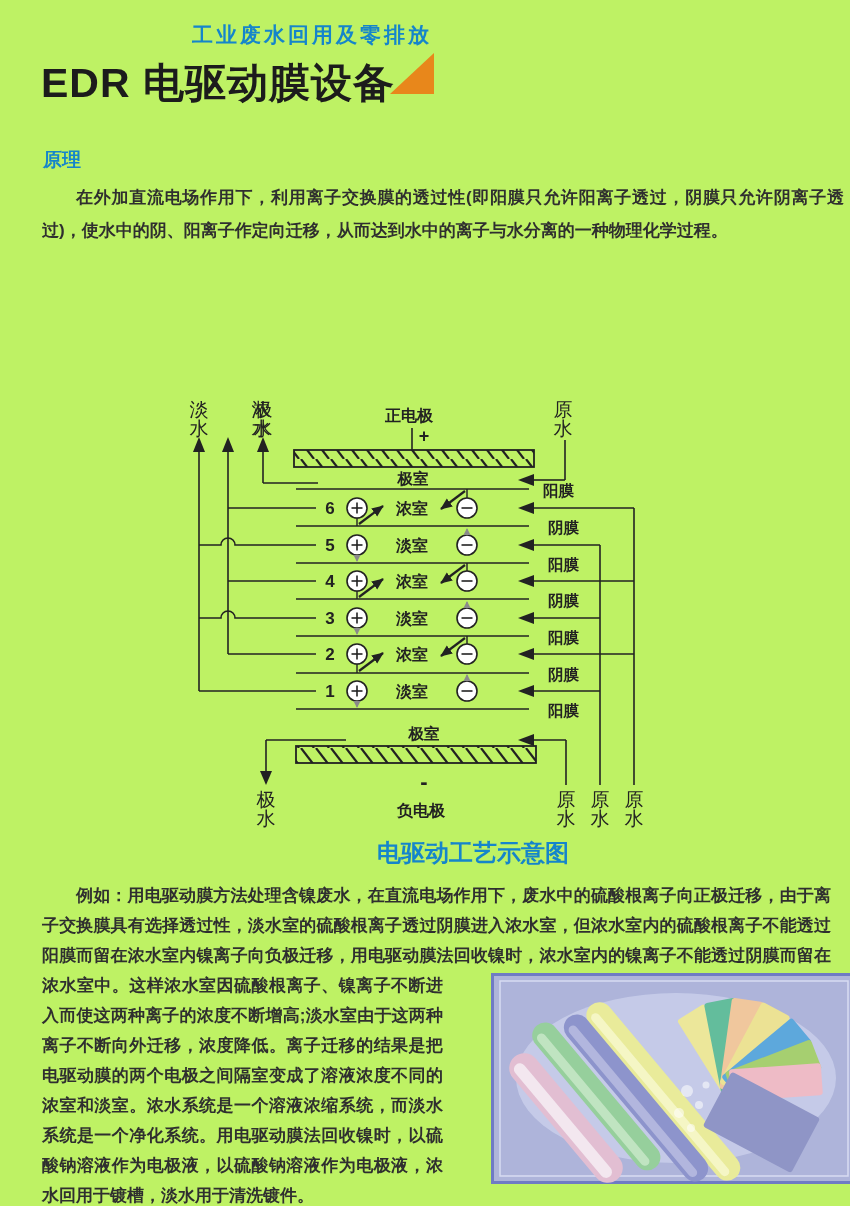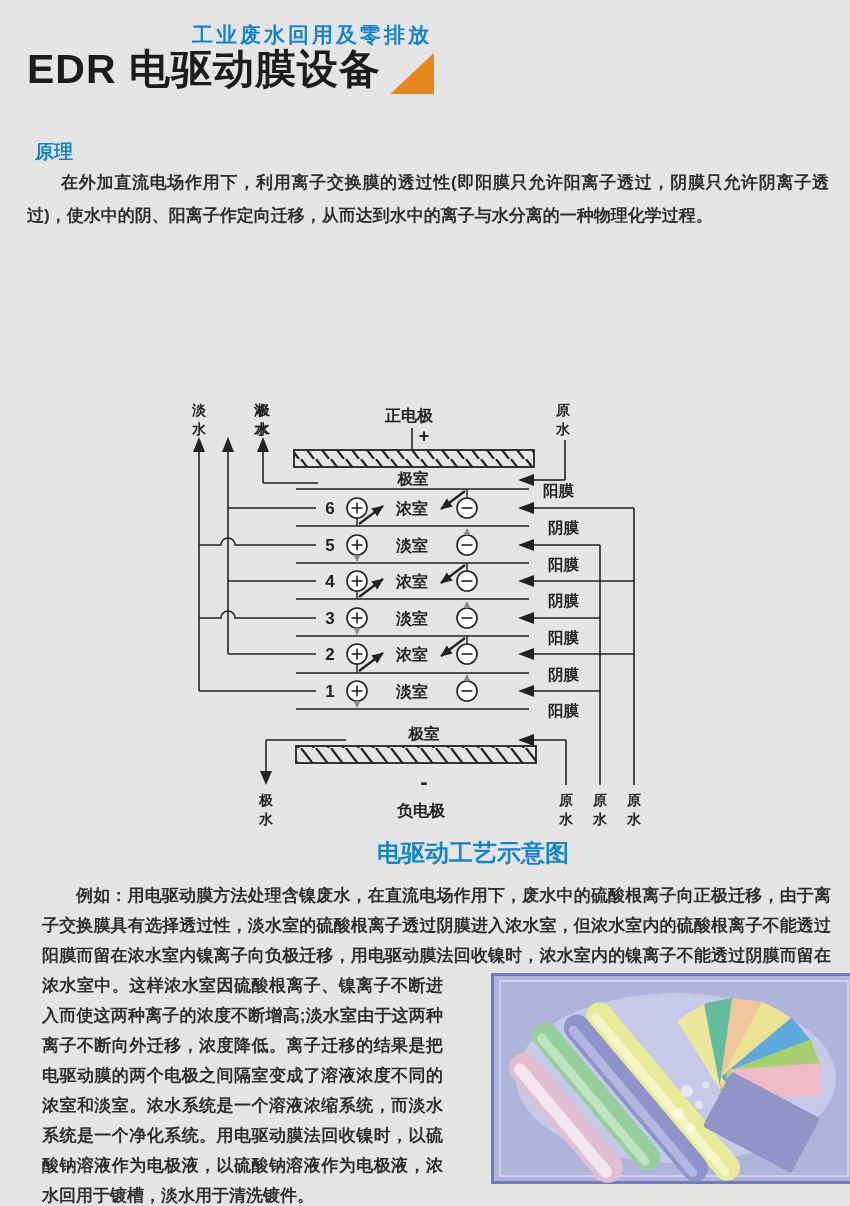--- a/index.html
+++ b/index.html
@@ -1,32 +1,32 @@
 <!DOCTYPE html>
 <html><head>
 <meta charset="utf-8">
 <style>
   html,body{margin:0;padding:0;background:#ffffff;}
-  .page{position:relative;width:850px;height:1206px;background:#e5e5e5;overflow:hidden;
+  .page{position:relative;width:850px;height:1206px;background:#bef264;overflow:hidden;
         font-family:"Liberation Sans","DejaVu Sans",sans-serif;color:#2f2f2f;}
   .eyebrow{position:absolute;left:192px;top:21px;font-size:21px;font-weight:700;
            letter-spacing:3px;color:#1585cb;}
-  .title{position:absolute;left:27px;top:42px;margin:0;font-size:41px;font-weight:600;
+  .title{position:absolute;left:27px;top:42px;margin:14px;font-size:41px;font-weight:600;
          letter-spacing:1px;color:#1c1c1c;white-space:nowrap;}
   .tri{position:absolute;left:390px;top:53px;width:0;height:0;
        border-left:44px solid transparent;border-bottom:41px solid #e8871b;}
-  .section-heading{position:absolute;left:27px;top:131px;margin:8px;font-size:19px;
+  .section-heading{position:absolute;left:27px;top:131px;margin:16px;font-size:19px;
                    font-weight:700;color:#1585cb;}
-  .body-para{position:absolute;margin:1px;font-size:17px;line-height:33px;font-weight:600;
+  .body-para{position:absolute;margin:16px;font-size:17px;line-height:33px;font-weight:600;
              text-align:justify;text-indent:2em;color:#2f2f2f;}
   .p1{left:26px;top:165px;width:802px;}
   .p2{left:26px;top:233px;width:802px;}
   .diagram-svg{position:absolute;left:0;top:0;width:850px;height:850px;}
   .diagram-svg text{font-family:"Liberation Sans","DejaVu Sans",sans-serif;font-weight:600;fill:#222;}
-  .vlabel{position:absolute;width:20px;font-size:14px;line-height:18.5px;font-weight:700;
+  .vlabel{position:absolute;width:20px;font-size:19px;line-height:18.5px;font-weight:400;
           text-align:center;word-break:break-all;color:#222;}
   .caption{position:absolute;left:0;top:837px;width:850px;text-align:center;
            font-size:24px;font-weight:700;color:#1585cb;padding-left:48px;}
   .example{position:absolute;left:42px;top:881px;width:789px;margin:0;font-size:17px;
            line-height:30px;font-weight:600;text-align:justify;text-indent:2em;color:#2f2f2f;}
   .photo-float{float:right;width:366px;height:211px;margin:2px 8px 6px 14px;}
 </style>
 </head>
 <body>
 

